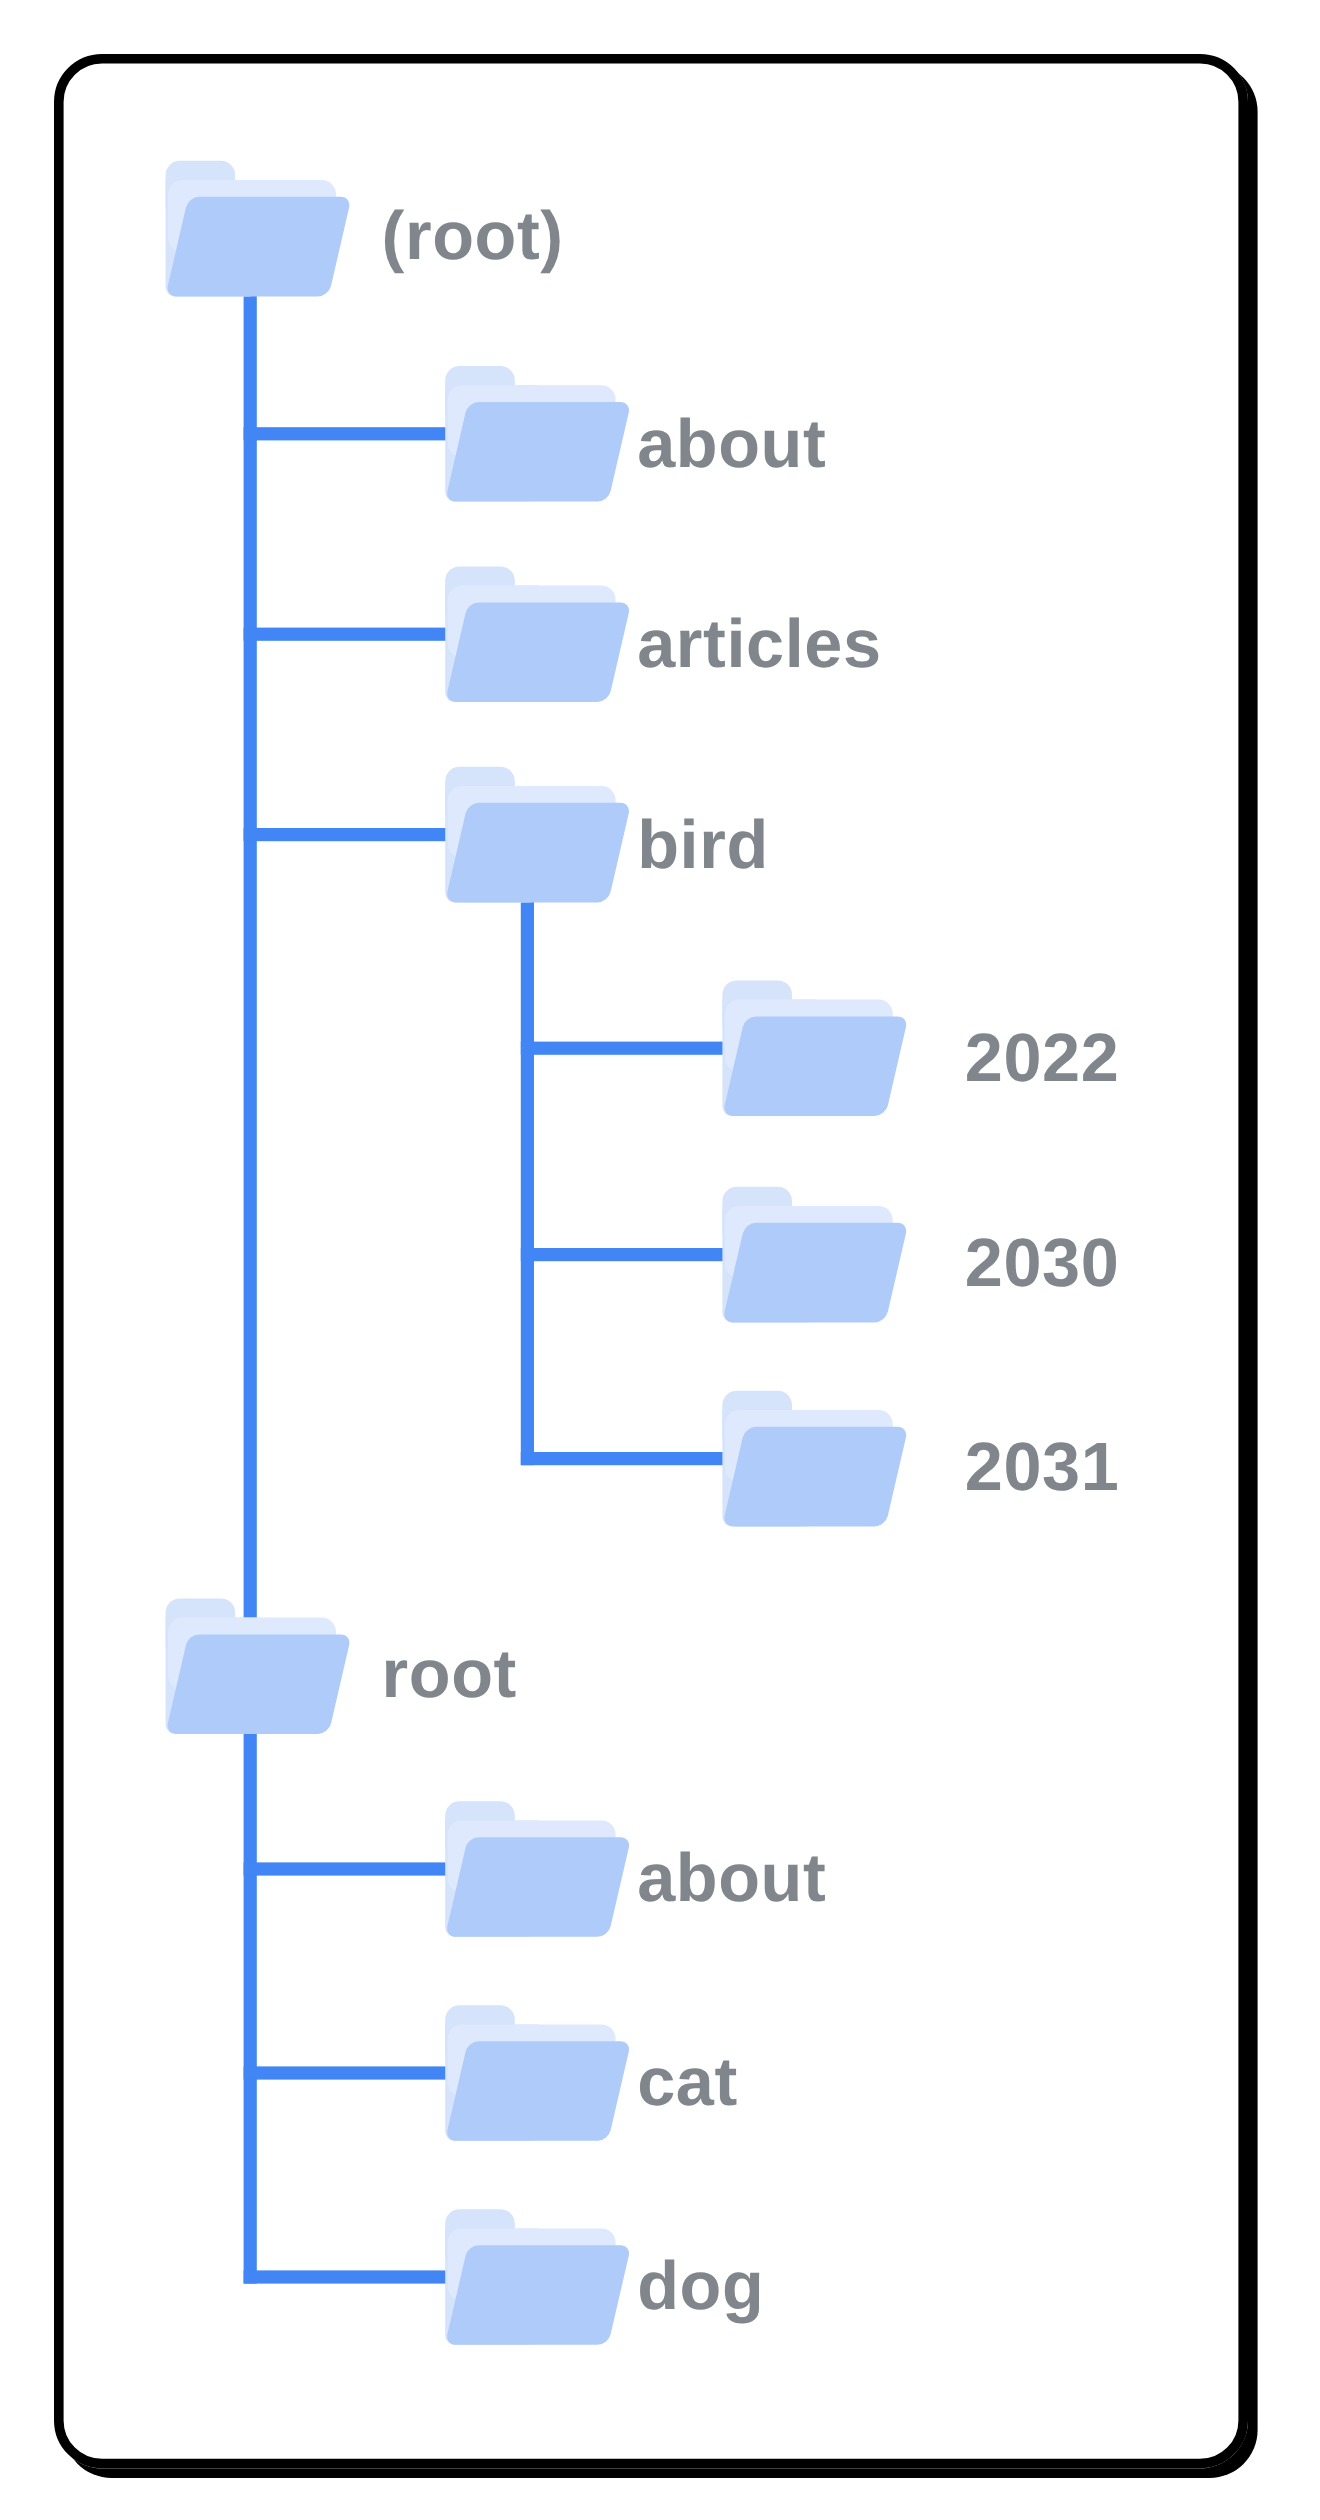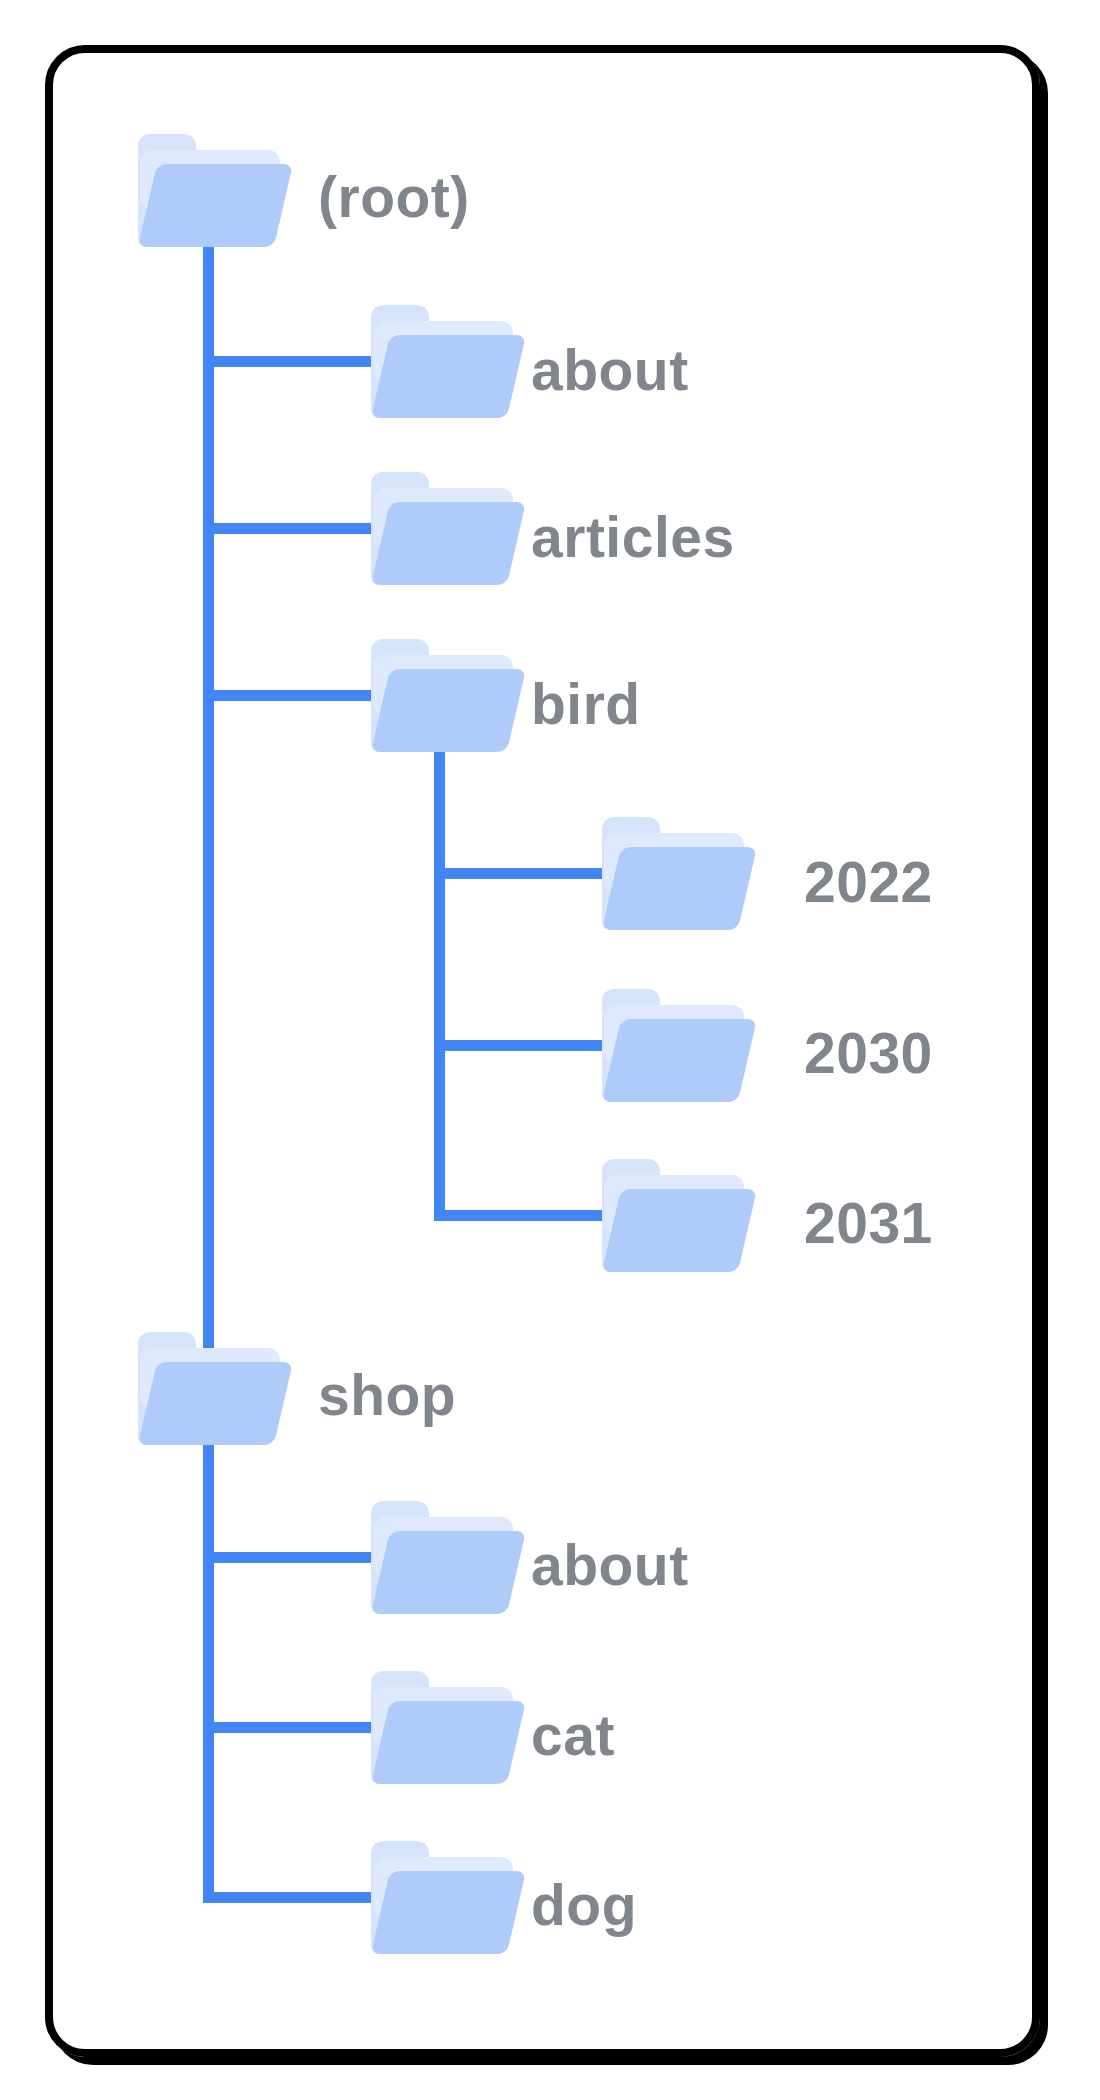--- a/index.html
+++ b/index.html
@@ -121,18 +121,18 @@
       <div class="f-front"></div>
   </div>
 
   <div class="label ld0" style="top:175px">(root)</div>
   <div class="label ld1" style="top:348px">about</div>
   <div class="label ld1" style="top:515px">articles</div>
   <div class="label ld1" style="top:682px">bird</div>
   <div class="label ld2" style="top:860px">2022</div>
   <div class="label ld2" style="top:1031px">2030</div>
   <div class="label ld2" style="top:1201px">2031</div>
-  <div class="label ld0" style="top:1373px">shop</div>
+  <div class="label ld0" style="top:1373px">root</div>
   <div class="label ld1" style="top:1543px">about</div>
   <div class="label ld1" style="top:1713px">cat</div>
   <div class="label ld1" style="top:1883px">dog</div>
 
 </div>
 
 </body></html>

